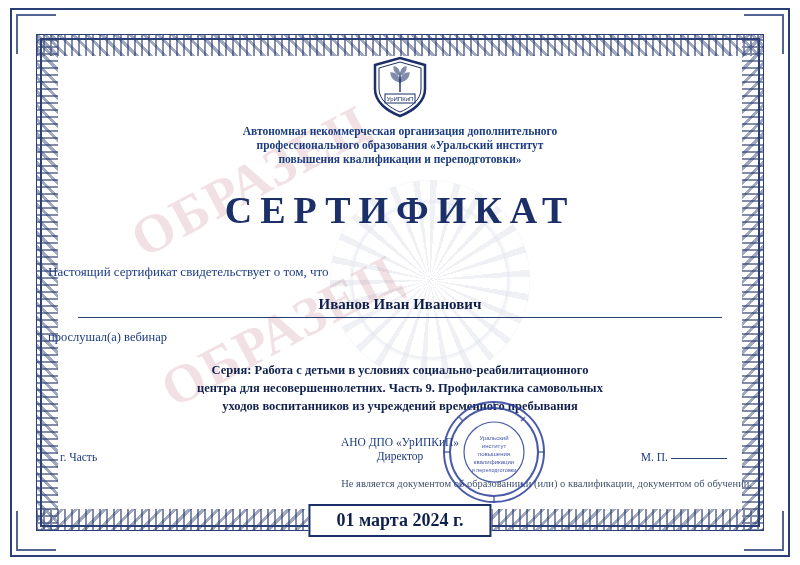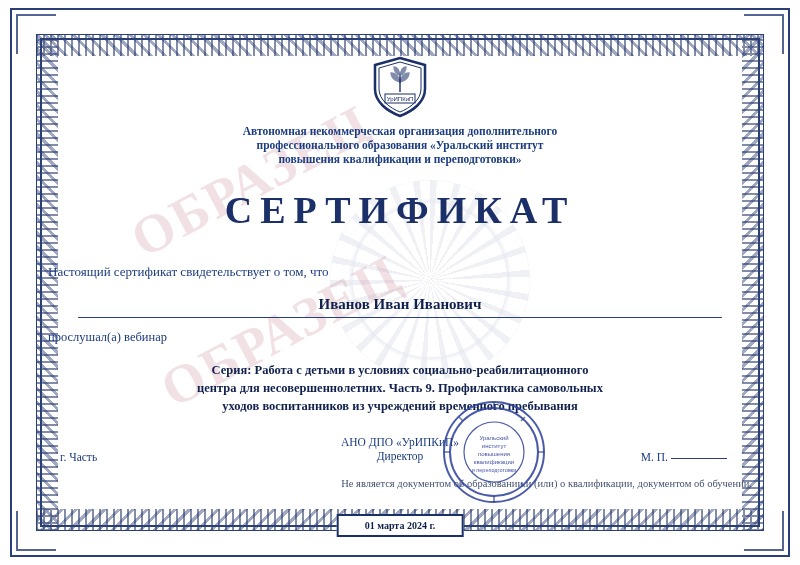--- a/index.html
+++ b/index.html
@@ -256,21 +256,21 @@
   .date-box {
     position: absolute;
     left: 50%;
     transform: translateX(-50%);
     bottom: -16px;
     background: #ffffff;
     border: 2px solid #1b2f68;
     padding: 4px 26px;
     color: #10204d;
     font-weight: bold;
-    font-size: 10px;
+    font-size: 18px;
     white-space: nowrap;
   }
 
   .seal-text {
     font-family: "Liberation Sans", sans-serif;
   }
 </style>
 </head>
 <body>
 

